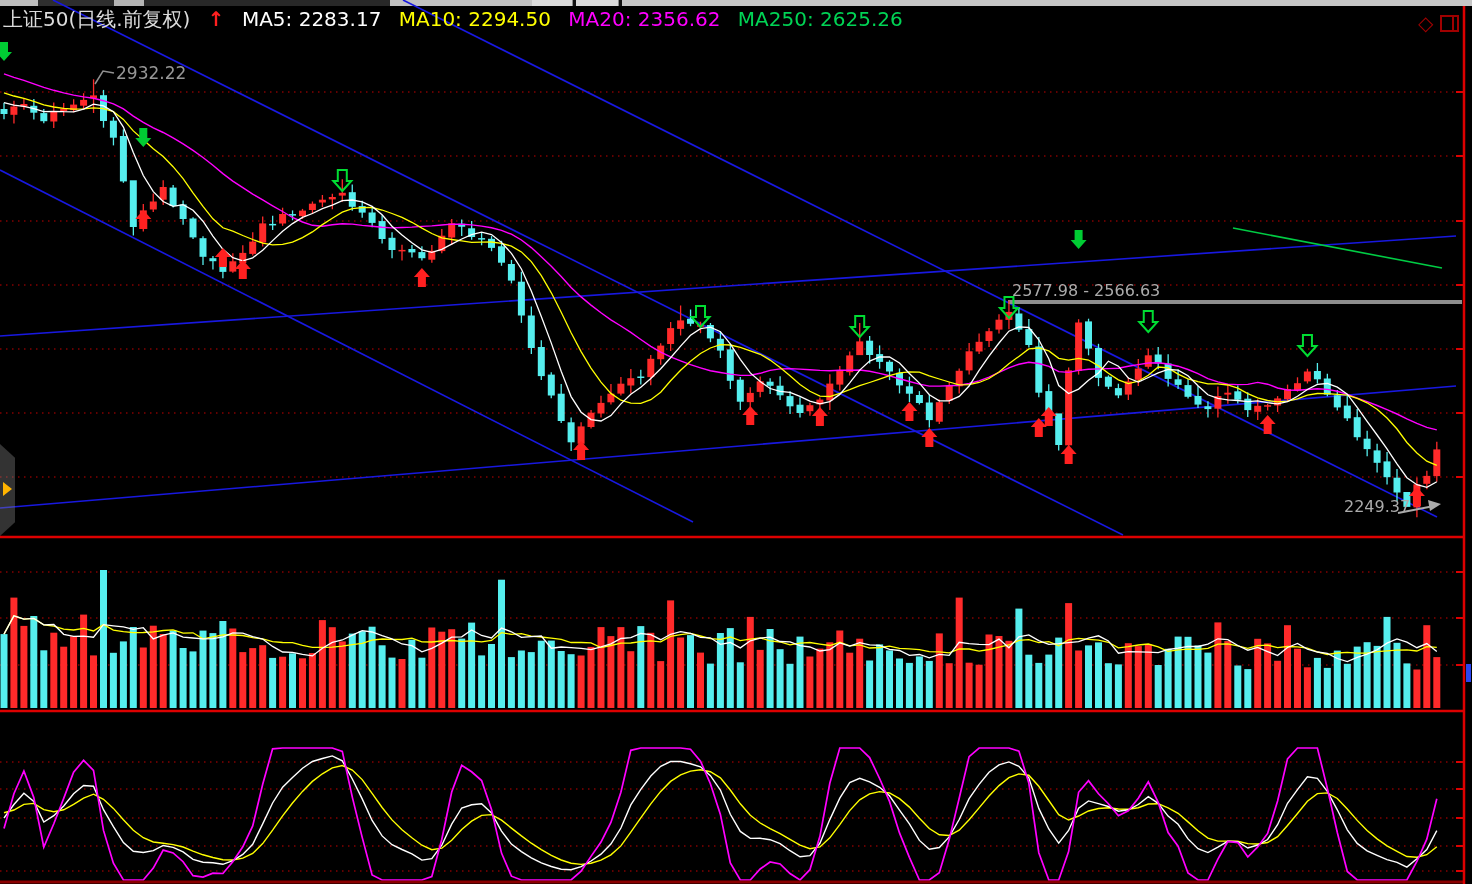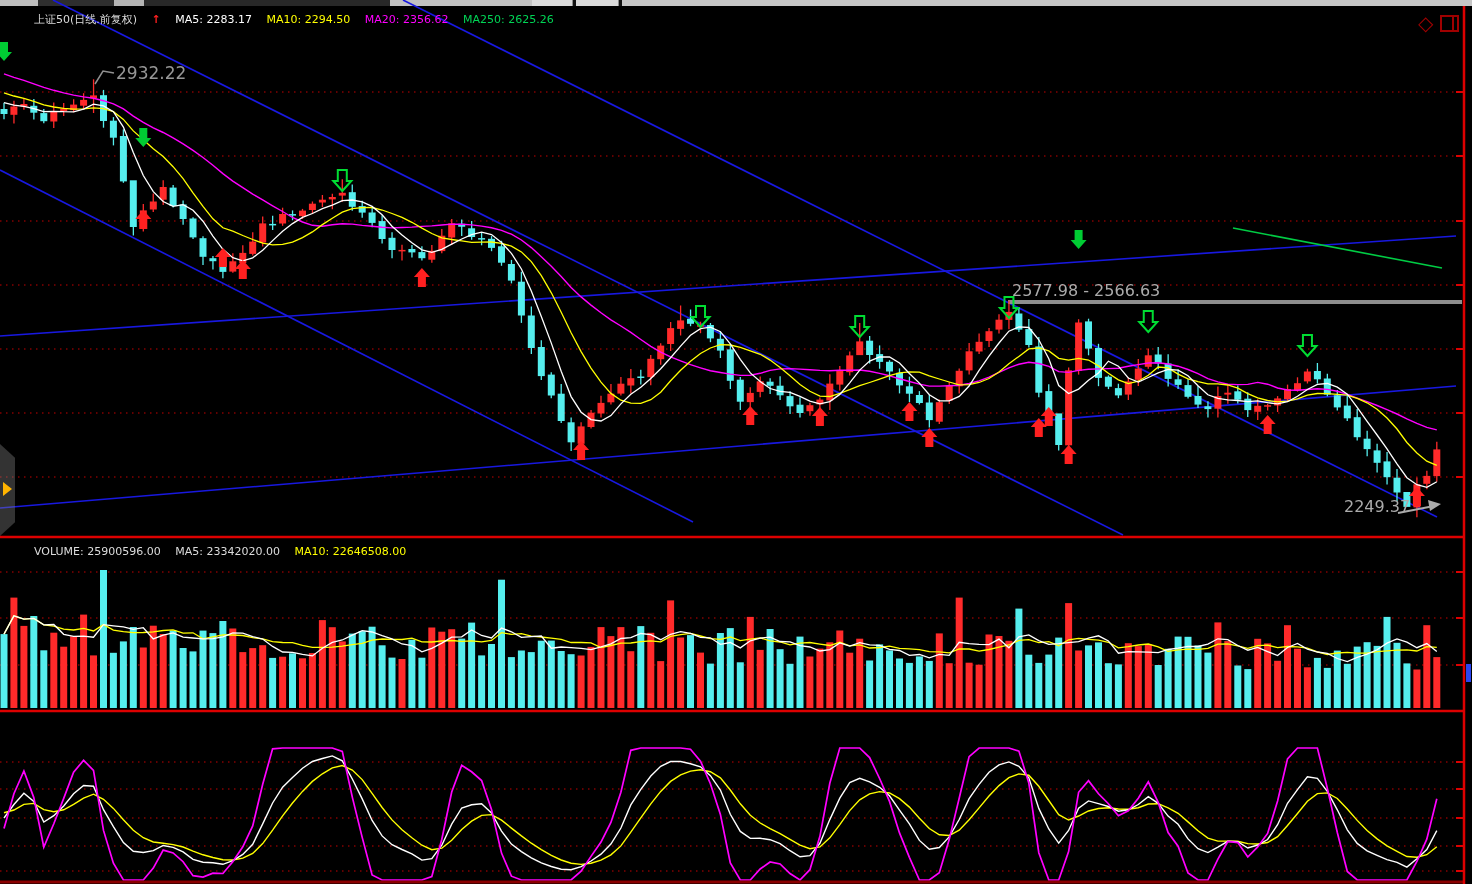--- a/index.html
+++ b/index.html
@@ -1,21 +1,21 @@
 <!DOCTYPE html>
 <html><head>
 <meta charset="utf-8">
 <style>
   html,body{margin:0;padding:0;background:#000;width:1472px;height:884px;overflow:hidden;
     font-family:"DejaVu Sans","Liberation Sans",sans-serif;}
   #stage{position:absolute;left:0;top:0;width:1472px;height:884px;background:#000;}
   #titlebar{position:absolute;left:0;top:0;width:1472px;height:6px;background:#111;}
   .tseg{position:absolute;top:0;height:6px;border-right:1px solid #8a8a8a;}
   #chart-svg{position:absolute;left:0;top:0;width:1472px;height:884px;}
-  .hdr{position:absolute;font-size:11px;line-height:17px;white-space:nowrap;z-index:6;letter-spacing:0;margin-left:31px;}
+  .hdr{position:absolute;font-size:20px;line-height:17px;white-space:nowrap;z-index:6;letter-spacing:0;}
   .hdr span{margin-right:11px;}
   #main-header{left:3px;top:11px;}
   #vol-header{left:3px;top:543px;}
   #kdj-header{left:3px;top:716px;}
   .t-title{color:#dcdcdc;}
   .t-gray{color:#c8c8c8;}
   .arrow-glyph{color:#ff2020;font-weight:bold;margin-right:6px;}
   #corner-icons{position:absolute;left:1418px;top:13px;z-index:6;display:flex;align-items:center;}
   #corner-diamond{color:#a00000;font-size:20px;line-height:20px;margin-right:7px;}
   #corner-window{width:15px;height:13px;border:2px solid #a00000;position:relative;}
@@ -584,25 +584,20 @@
     <span style="color: rgb(0, 212, 85);">MA250: 2625.26</span>
   </div>
 
   <div id="corner-icons">
     <span id="corner-diamond">◇</span>
     <span id="corner-window">
         <span class="inner"></span>
       </span>
   </div>
 
-  <div id="vol-header" class="hdr">
-    <span class="t-title">VOLUME: 25900596.00</span>
-    <span class="t-title">MA5: 23342020.00</span>
-    <span style="color: rgb(255, 255, 0);">MA10: 22646508.00</span>
-  </div>
 
 
   <div id="side-handle">
     <span class="tri"></span>
   </div>
 
   <div id="scroll-thumb"></div>
 
 </div>
 

